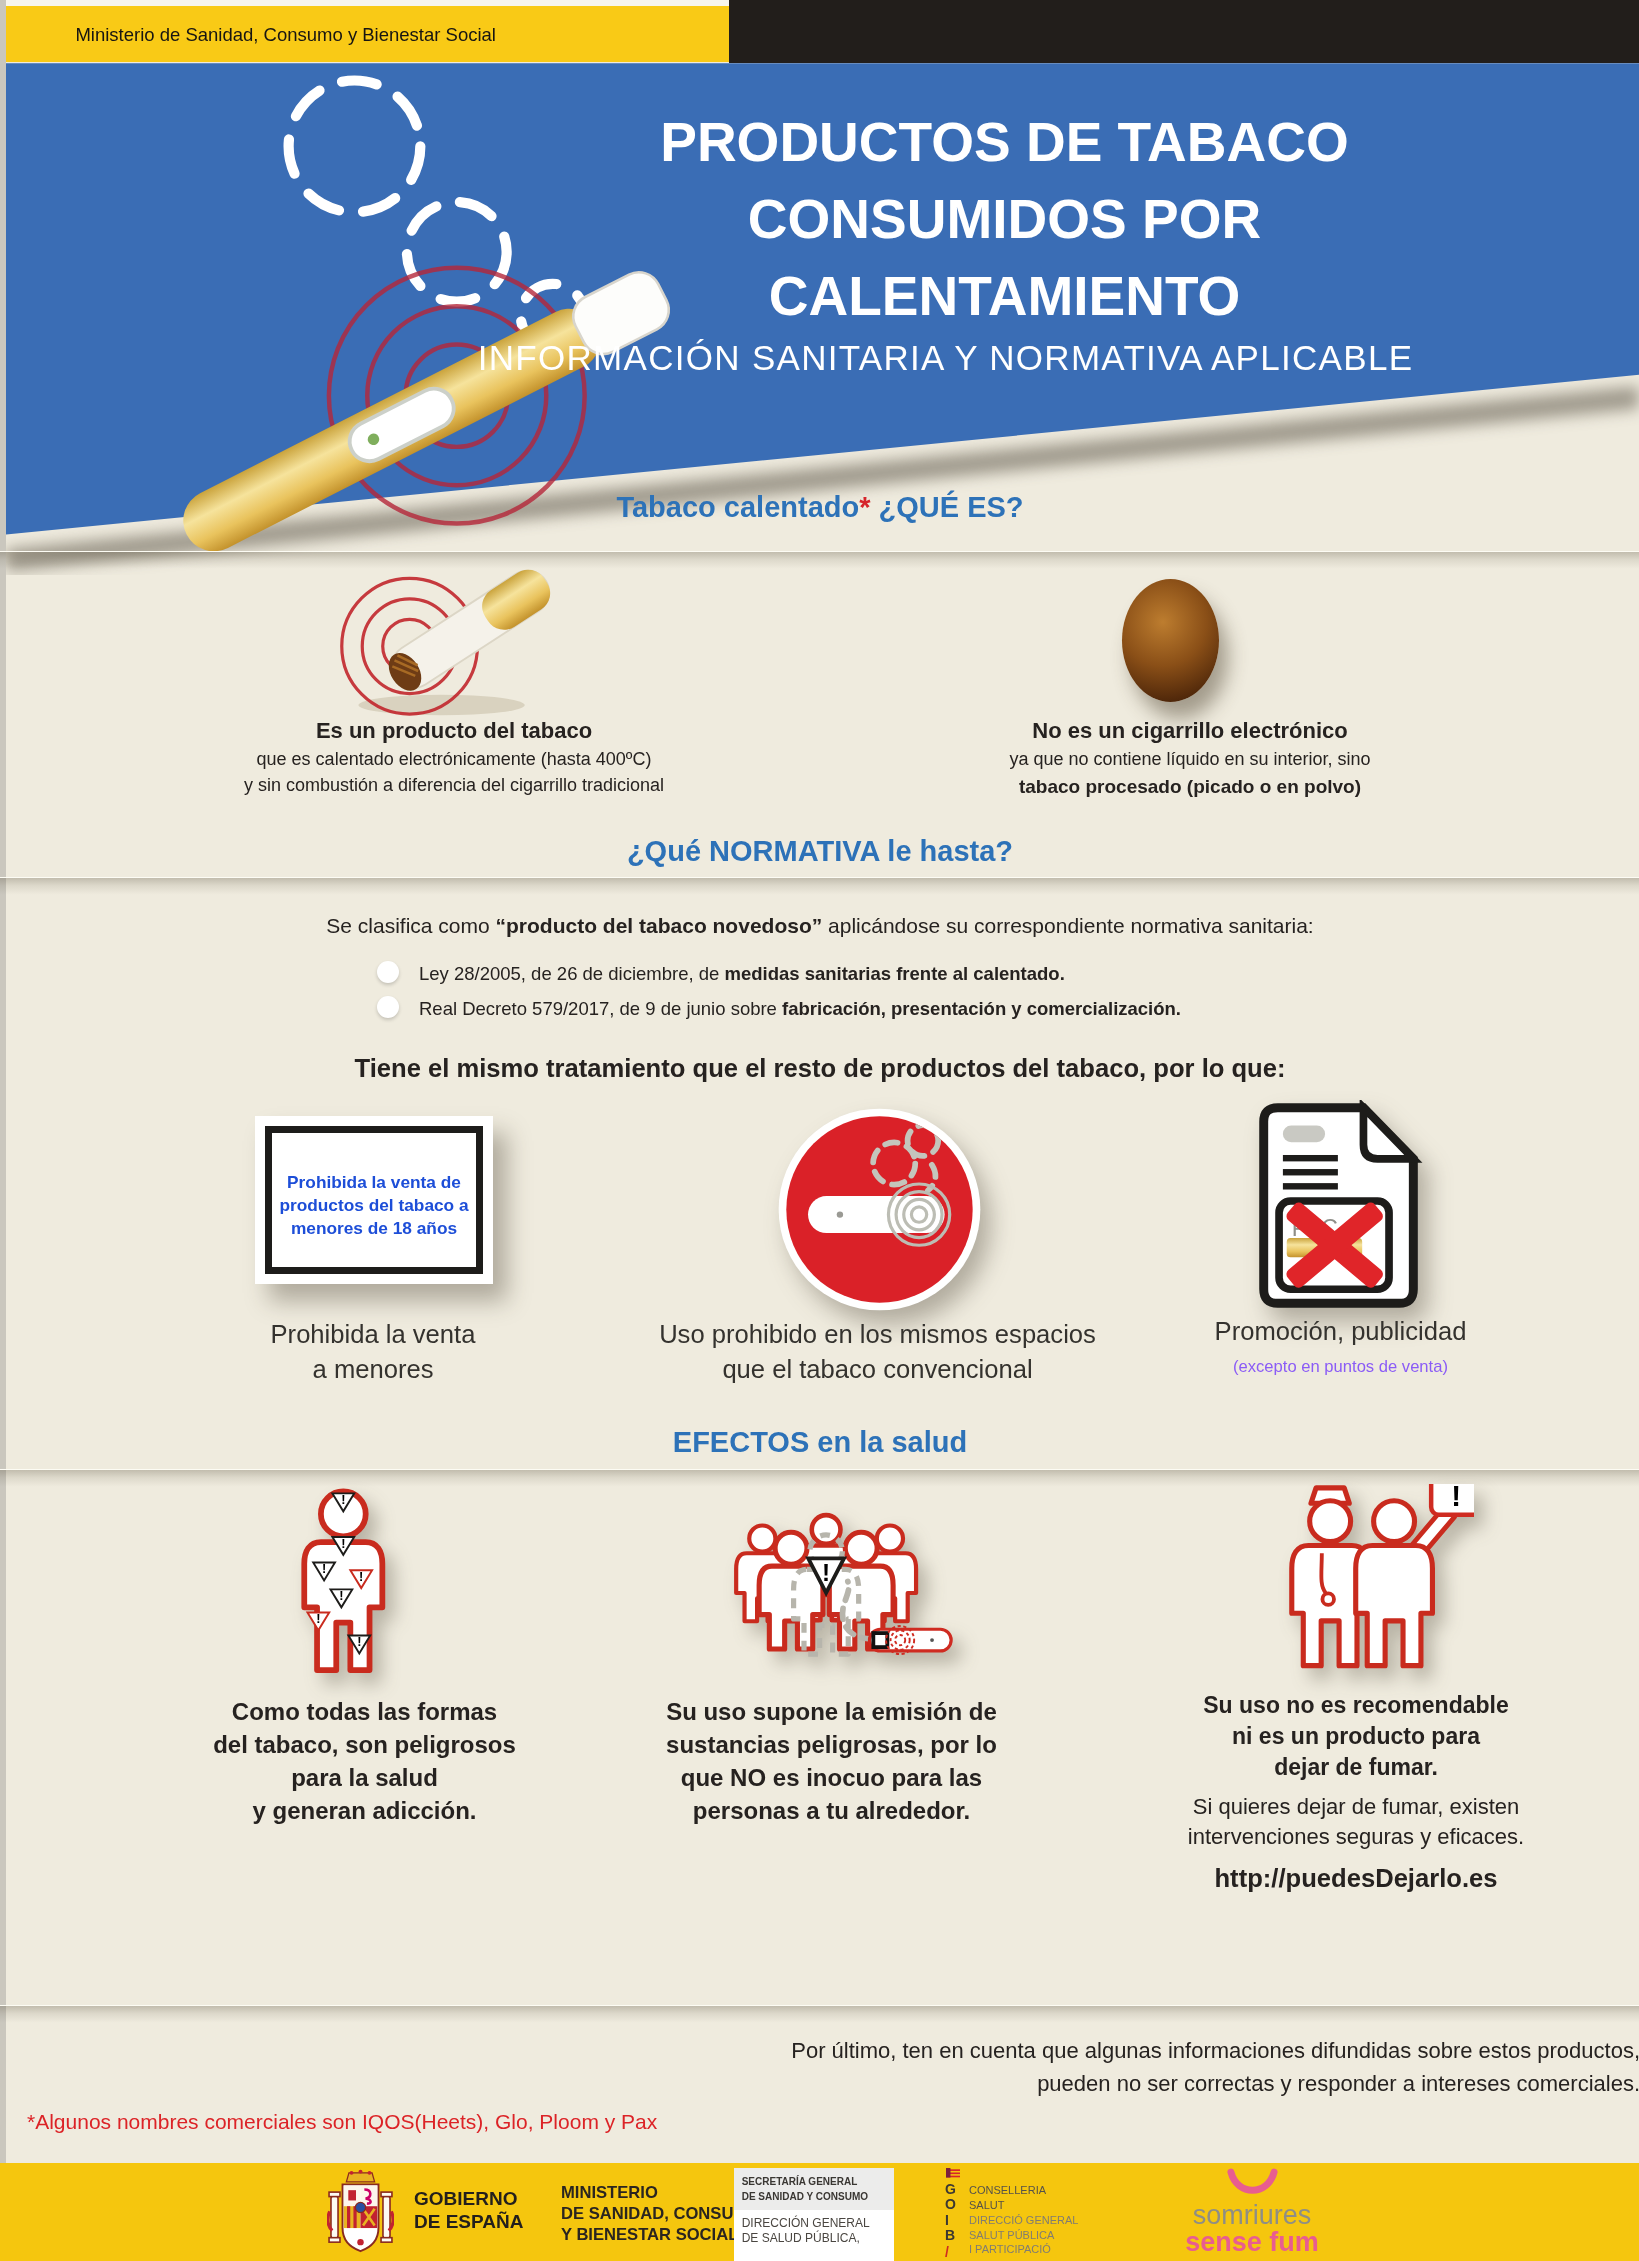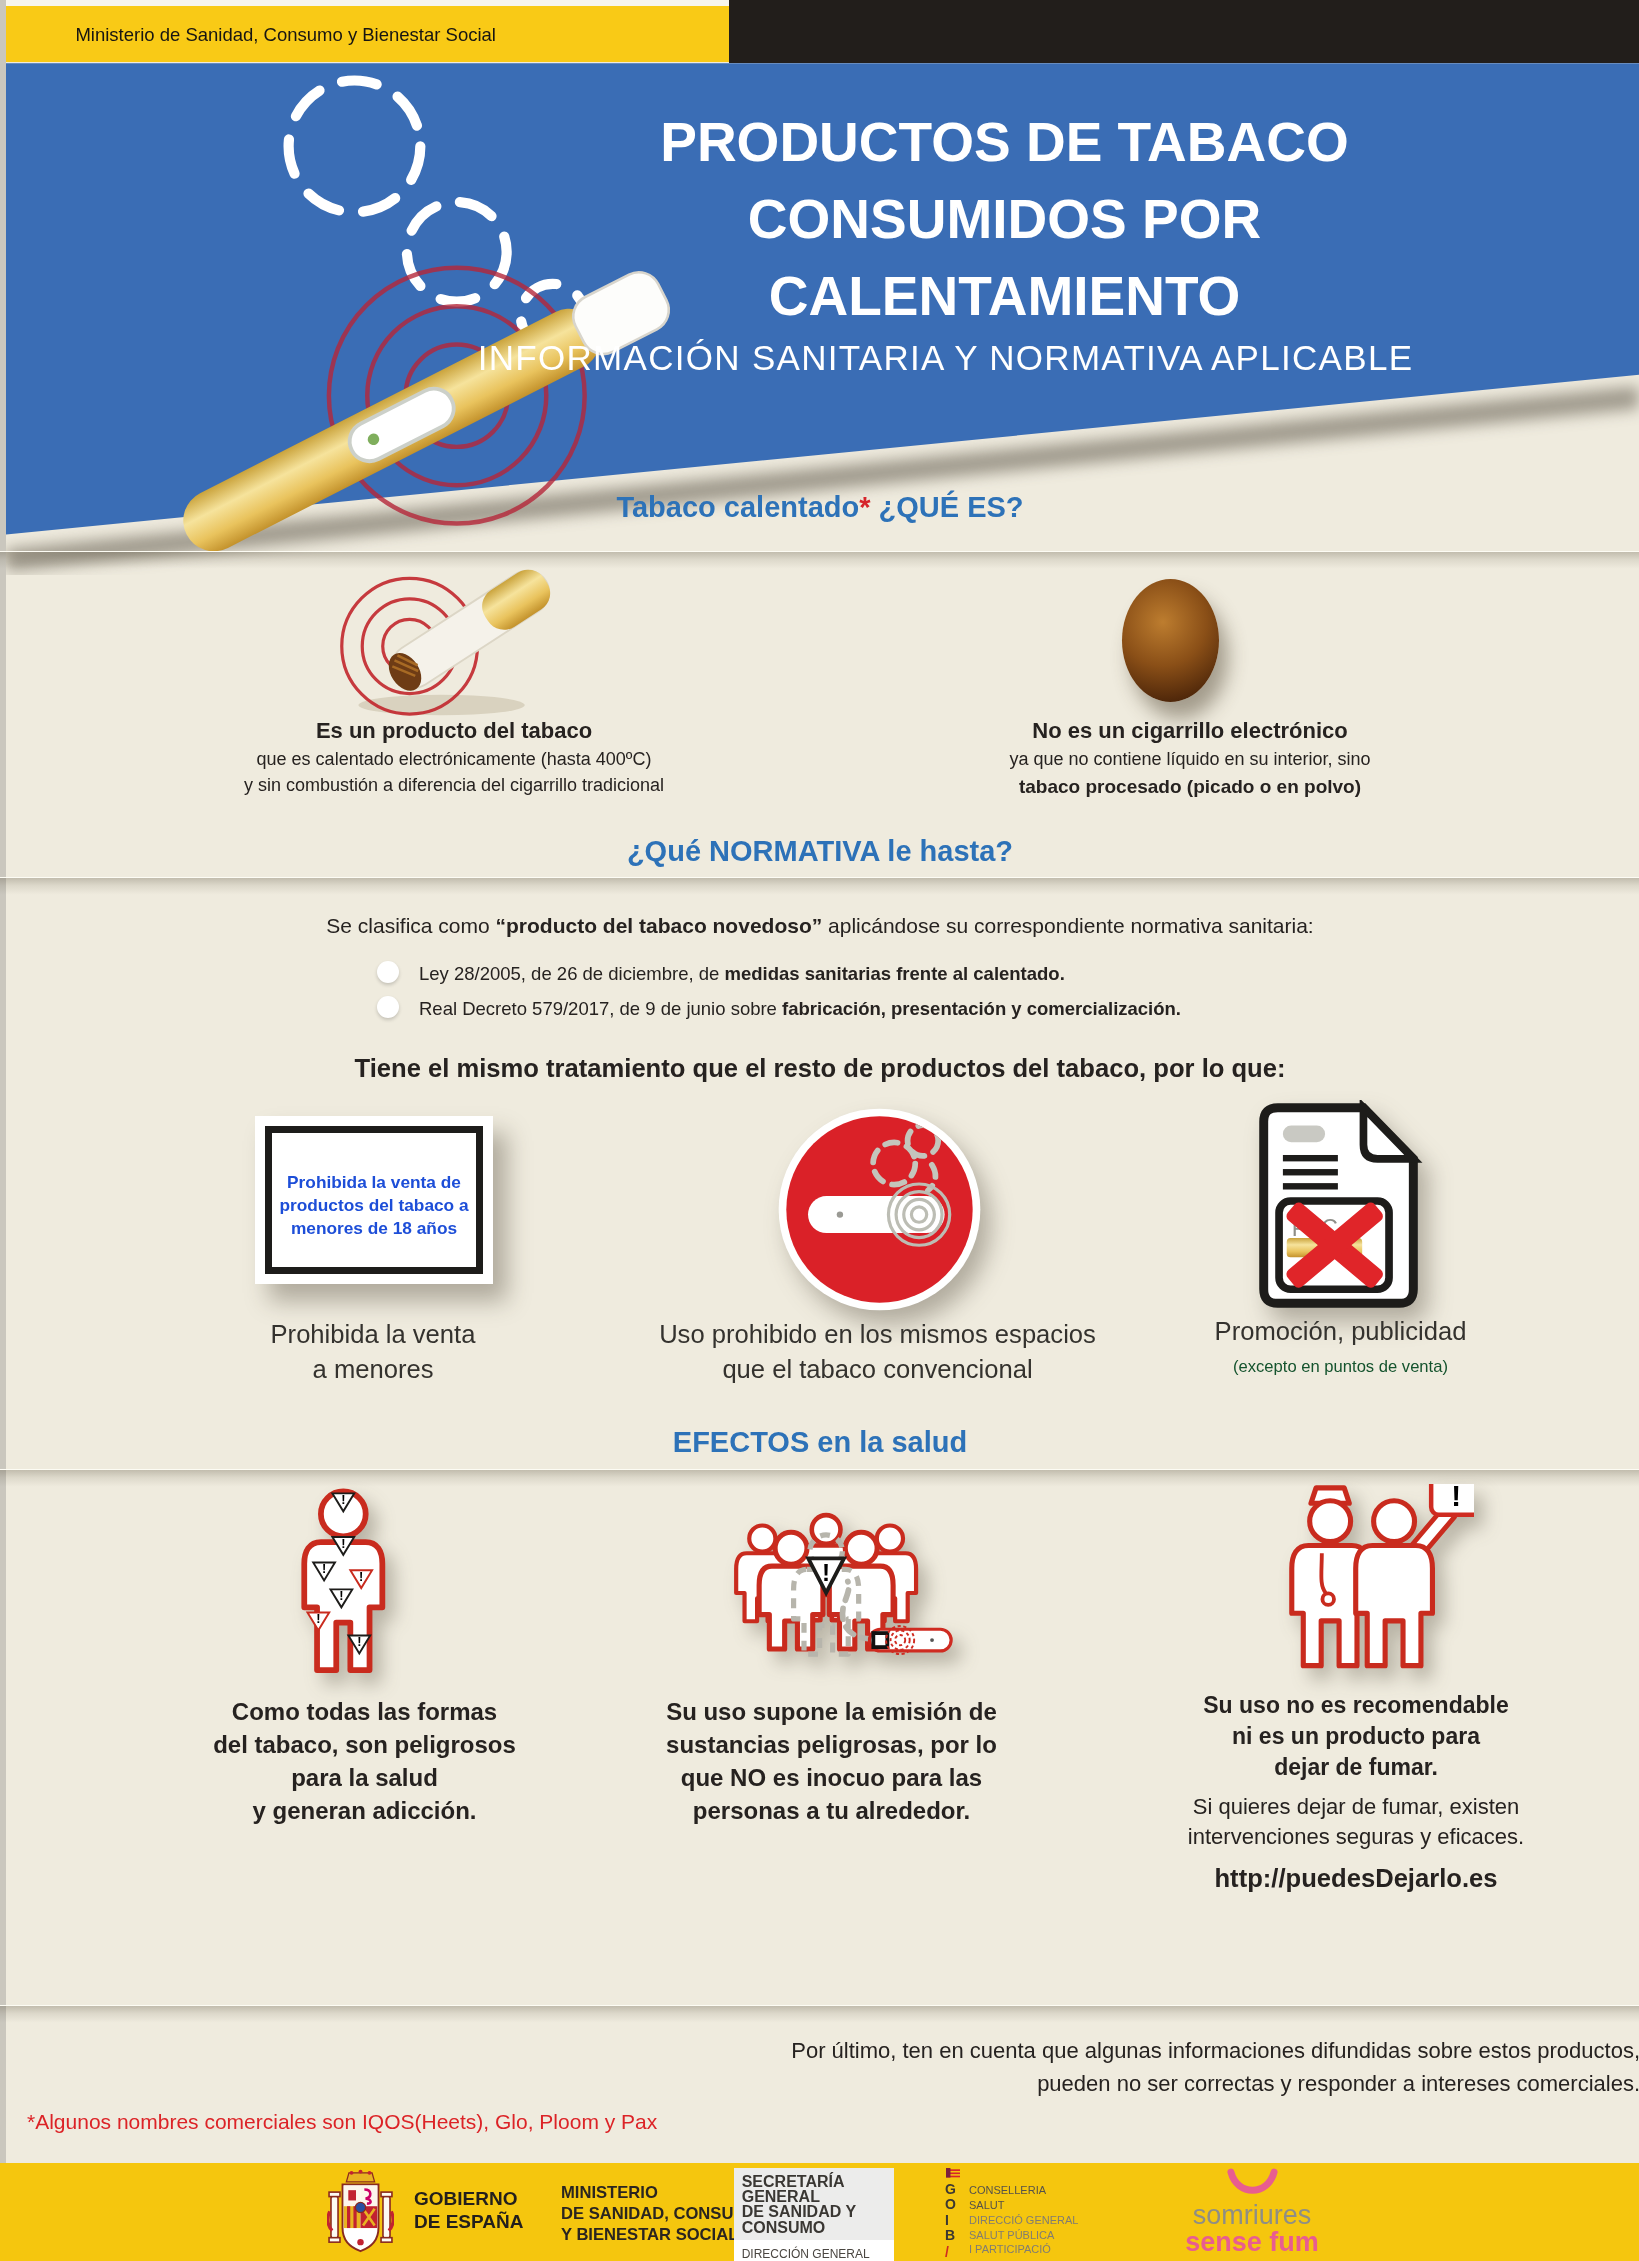--- a/index.html
+++ b/index.html
@@ -24,31 +24,31 @@
   .intro{font-size:21px;}
   .intro b{font-weight:bold;}
   .bullet-dot{width:22px;height:22px;border-radius:50%;background:#fff;box-shadow:0 1.9px 3.8px rgba(0,0,0,.18);}
   .bullet-text{font-size:18.5px;}
   .same{font-size:25.6px;font-weight:bold;}
   .card-sign{left:255px;top:1116px;width:238px;height:168px;background:#fff;box-shadow:14px 16.6px 22px rgba(60,52,36,.35);}
   .card-sign .inner{position:absolute;left:10.2px;top:10.2px;right:10.2px;bottom:10.2px;border:7px solid #1d1c1a;
                     display:flex;align-items:flex-start;justify-content:center;}
   .card-sign .signtext{margin-top:38px;width:192px;font-size:17.3px;font-weight:bold;line-height:23px;text-align:center;color:#1d4ed8;}
   .caption{font-size:25.6px;line-height:35px;color:#34322e;}
-  .caption-small{font-size:16.6px;color:#14532d;}
+  .caption-small{font-size:16.6px;color:#8b5cf6;}
   .colb{font-size:24px;font-weight:bold;line-height:33px;}
   .colr{font-size:22px;line-height:30px;}
   .link{font-size:25.6px;font-weight:bold;color:#262220;text-decoration:none;}
   .porultimo{font-size:22px;line-height:33px;text-align:right;}
   .rednote{font-size:21px;color:#dc2327;}
   .footer{left:0;top:2163px;width:1640px;height:98px;background:#f5c60e;}
   .gob{font-size:19px;font-weight:bold;line-height:23px;color:#231f1c;}
   .minis{font-size:16.6px;font-weight:bold;line-height:21px;color:#2a2520;}
   .whitebox{position:absolute;left:734px;top:4.5px;width:160px;height:93px;background:#fff;}
-  .whitebox .sec{background:#ececeb;padding:6.4px 7.7px 5.1px 7.7px;font-size:16px;font-weight:bold;line-height:15.3px;color:#3a3733;}
+  .whitebox .sec{background:#ececeb;padding:6.4px 7.7px 5.1px 7.7px;font-size:10px;font-weight:bold;line-height:15.3px;color:#3a3733;}
   .whitebox .dir{padding:6.4px 7.7px;font-size:12px;line-height:15.3px;color:#4a4641;}
   .goib{position:absolute;left:945px;top:3.8px;}
   .goib .letters{position:absolute;left:0;top:15.3px;font-size:14px;font-weight:bold;line-height:15.3px;color:#3c3832;}
   .goib .slash{position:absolute;left:0;top:77px;font-size:14px;font-weight:bold;color:#cf2b21;}
   .goib .lines{position:absolute;left:24px;top:16.6px;font-size:11px;line-height:14.7px;color:#55514a;white-space:nowrap;}
   .goib .lines .dim{color:#817c72;}
   .smile-word1{font-size:27px;color:#8f8e85;}
   .smile-word2{font-size:27px;font-weight:bold;color:#e85d90;}
 </style>
 </head>

